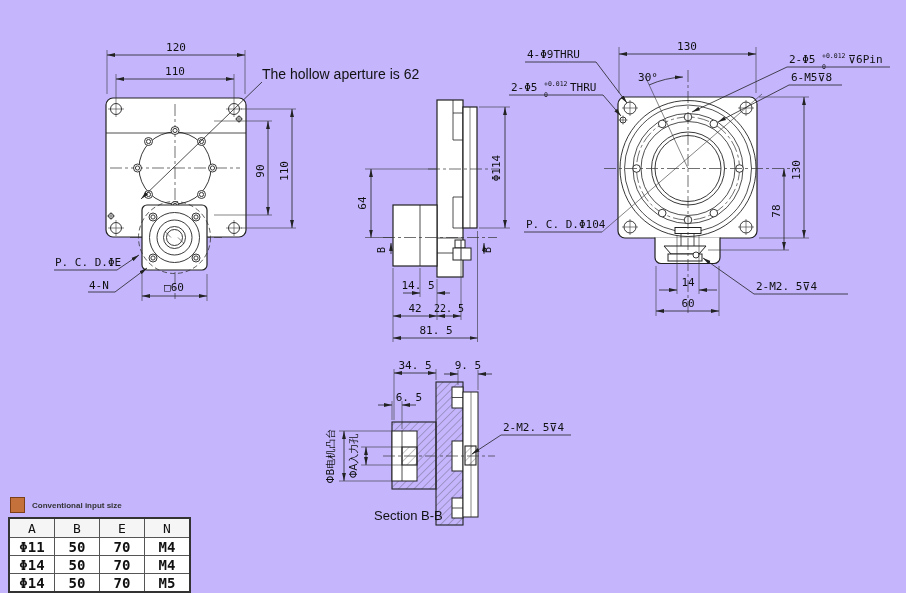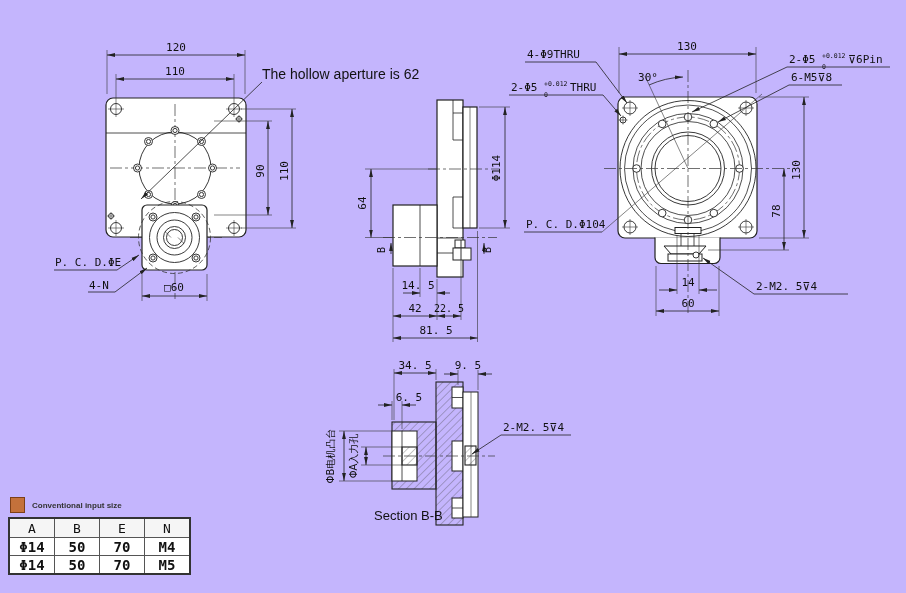--- a/index.html
+++ b/index.html
@@ -393,20 +393,26 @@
       <tr>
 
       <th>A</th>
           <th>B</th>
           <th>E</th>
           <th>N</th>
         </tr>
     </thead>
     <tbody>
 
+        <tr>
+          <td>Φ11</td>
+          <td>50</td>
+          <td>70</td>
+          <td>M4</td>
+        </tr>
 
         <tr>
           <td>Φ14</td>
           <td>50</td>
           <td>70</td>
           <td>M4</td>
         </tr>
 
         <tr>
           <td>Φ14</td>

